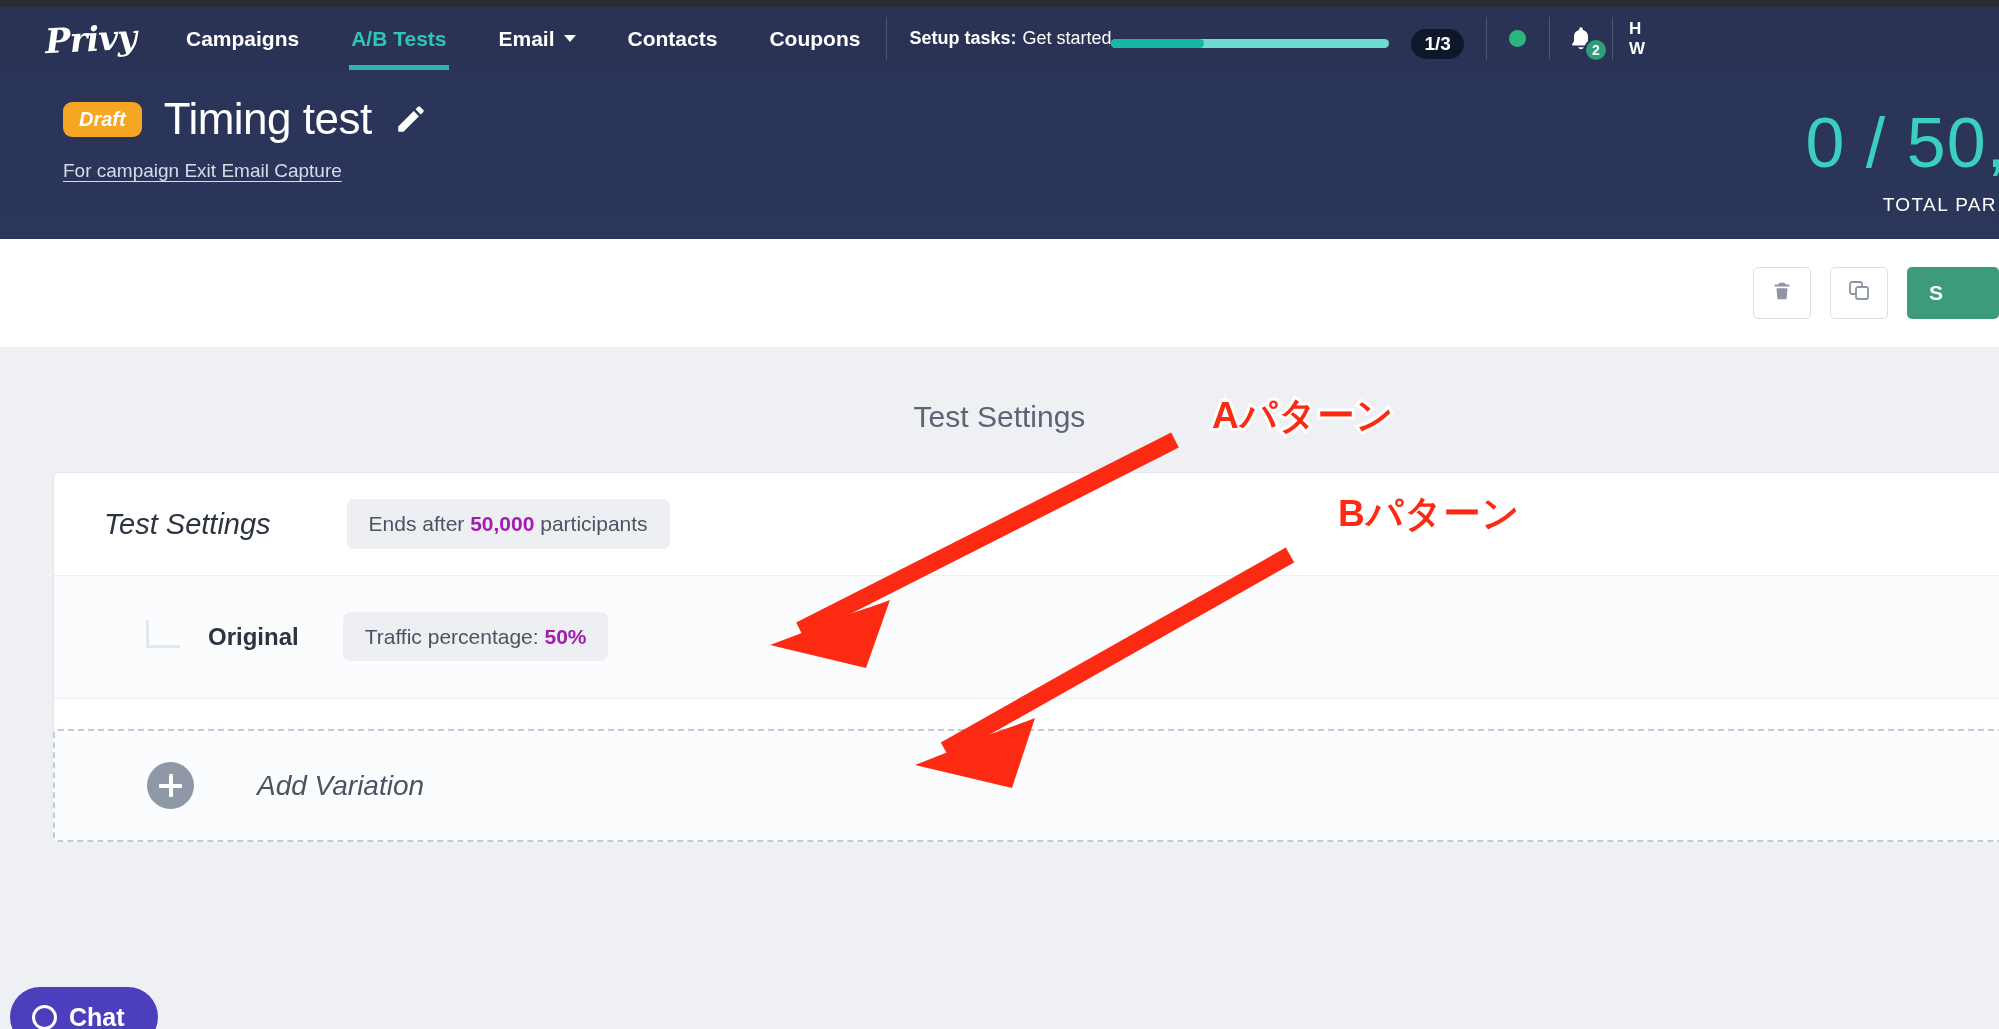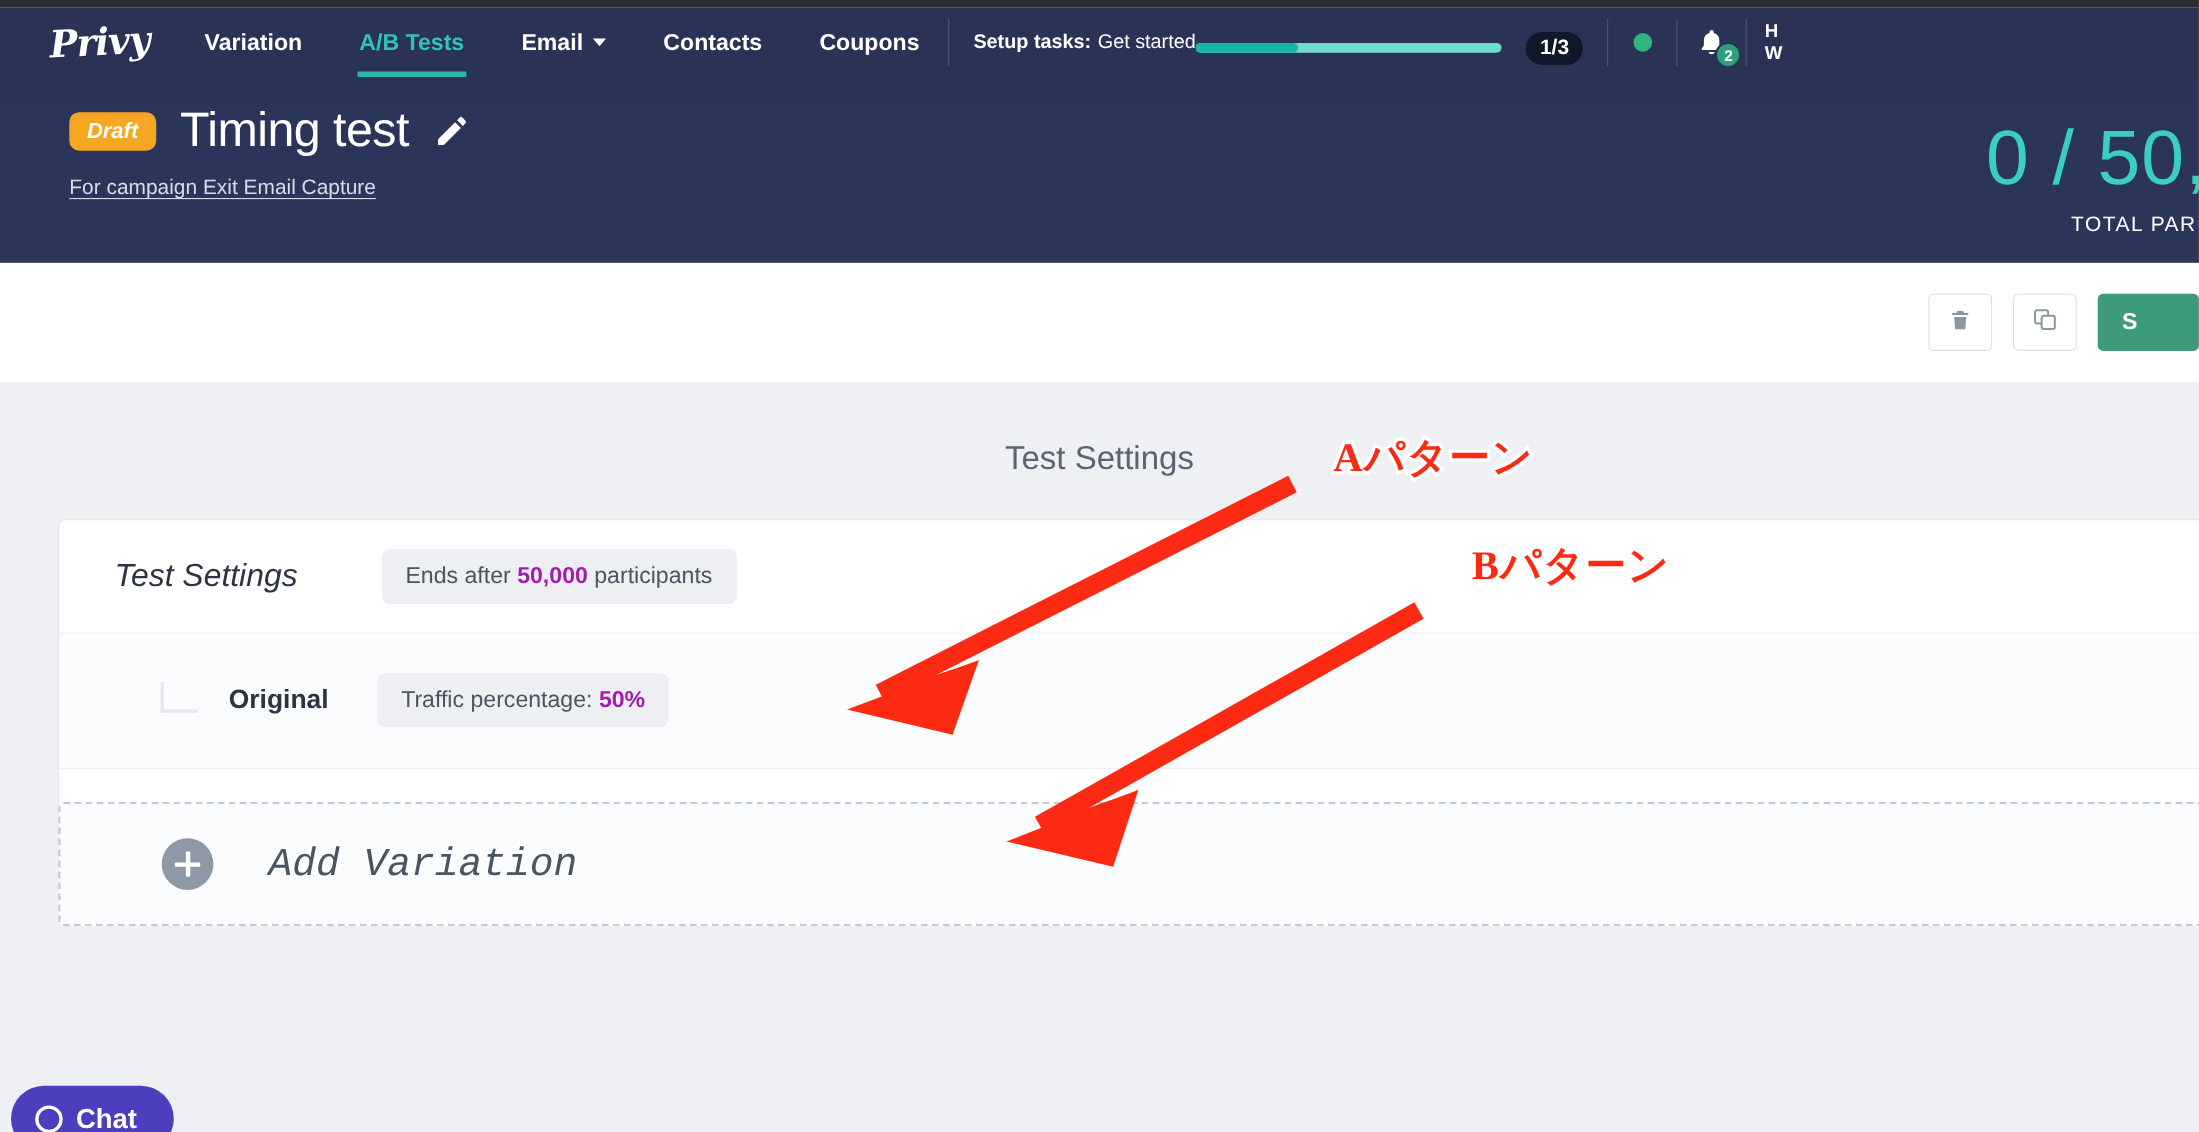--- a/index.html
+++ b/index.html
@@ -236,22 +236,22 @@
     background: #8e98a6;
     display: flex; align-items: center; justify-content: center;
     position: relative;
   }
   .plus-circle::before, .plus-circle::after {
     content: ""; position: absolute; background: #ffffff; border-radius: 1px;
   }
   .plus-circle::before { width: 23px; height: 4px; }
   .plus-circle::after  { width: 4px; height: 23px; }
   .add-var-label {
-    margin-left: 50px;
-    font-size: 36px; font-style: italic; color: #4b5462; font-family: Liberation Mono, monospace;
+    margin-left: 63px;
+    font-size: 28px; font-style: italic; color: #4b5462;
   }
 
   
   .chat-widget {
     position: absolute; left: 10px; bottom: -18px;
     width: 148px; height: 60px;
     background: #4b3fbd;
     border-radius: 30px;
     display: flex; align-items: center;
     padding-left: 22px;
@@ -260,21 +260,20 @@
   }
   .chat-bubble-icon {
     width: 25px; height: 25px; border: 3px solid #ffffff;
     border-radius: 50%; margin-right: 12px; flex: 0 0 auto;
   }
 
   
   .anno-layer {
     position: absolute; top: 0; left: 0; width: 1999px; height: 907px;
     pointer-events: none;
-    font-family: Liberation Serif, serif;
   }
   .anno-text {
     position: absolute;
     color: #fc2a12;
     font-size: 37px;
     font-weight: bold;
     white-space: nowrap;
     -webkit-text-stroke: 6px #ffffff;
     paint-order: stroke fill;
     letter-spacing: 1px;
@@ -290,21 +289,21 @@
   <div class="chrome-strip"></div>
 
   <div class="navbar">
 
     <div class="logo-wrap">
       <span class="logo-text">Privy</span>
     </div>
 
     <div class="nav-links">
       <div class="nav-link">
-        <span>Variation</span>
+        <span>Campaigns</span>
       </div>
       <div class="nav-link active">
         <span>A/B Tests</span>
       </div>
       <div class="nav-link">
         <span>Email</span>
         <span class="caret"></span>
       </div>
       <div class="nav-link">
         <span>Contacts</span>

